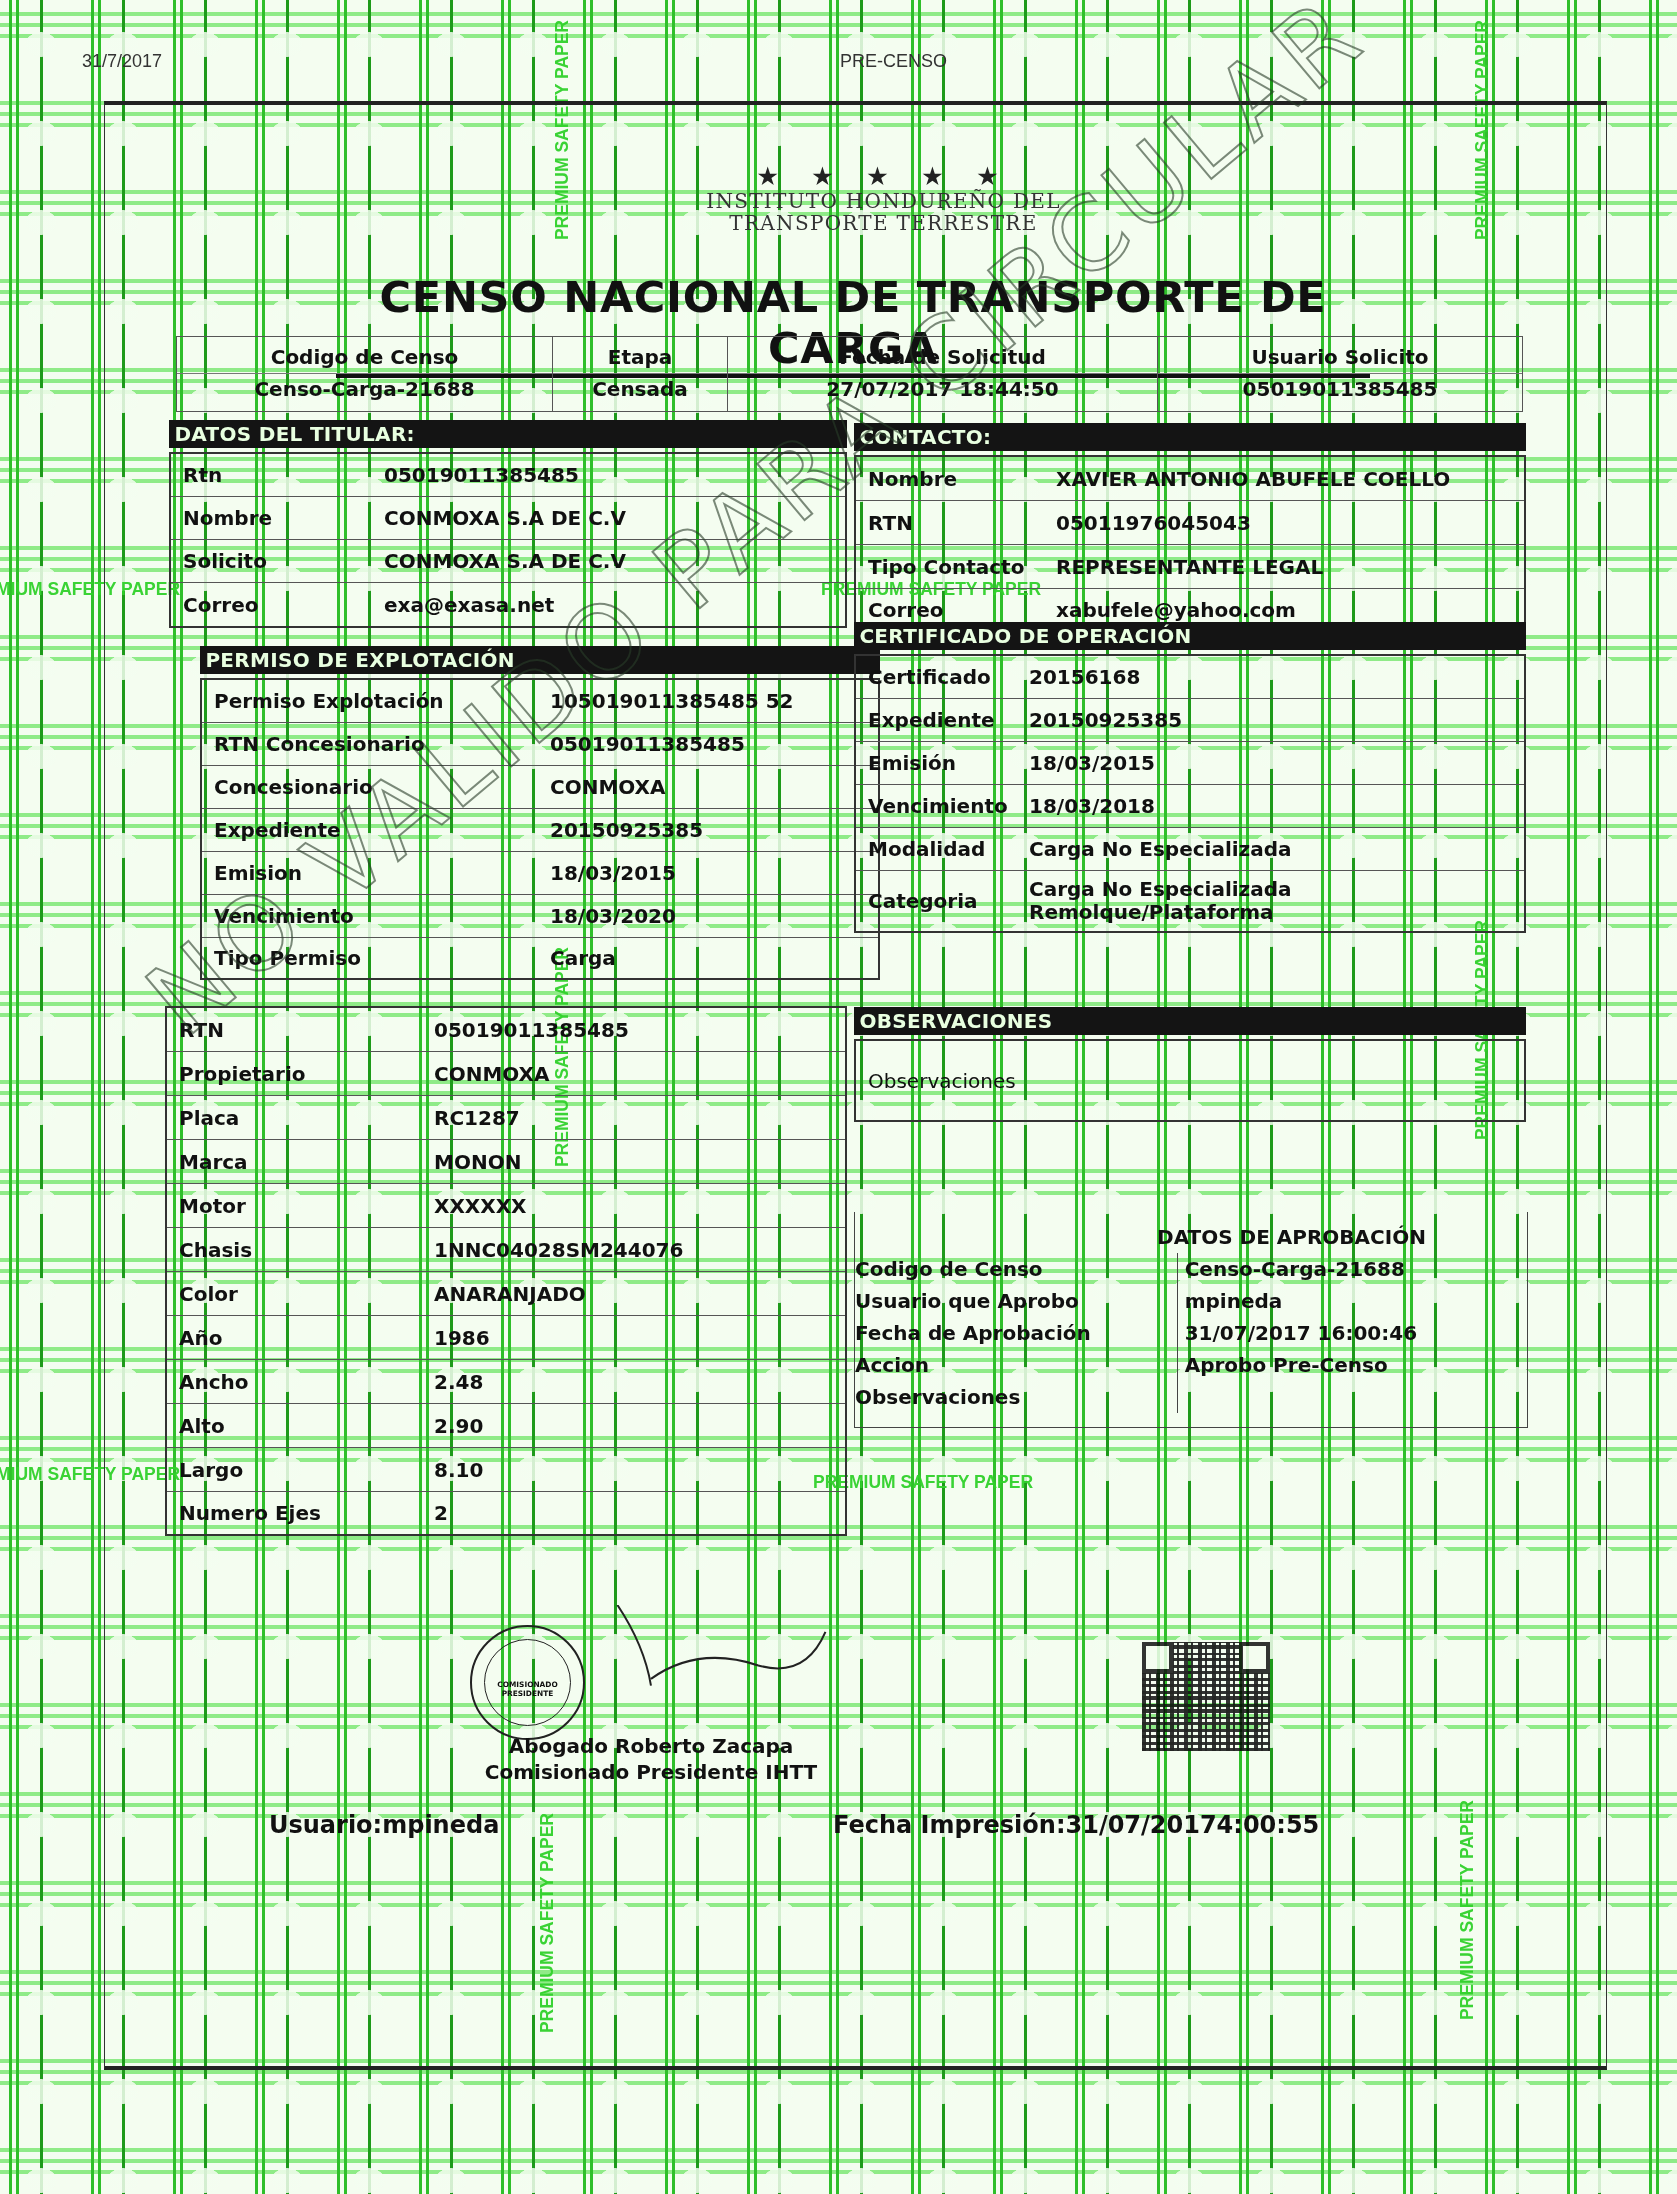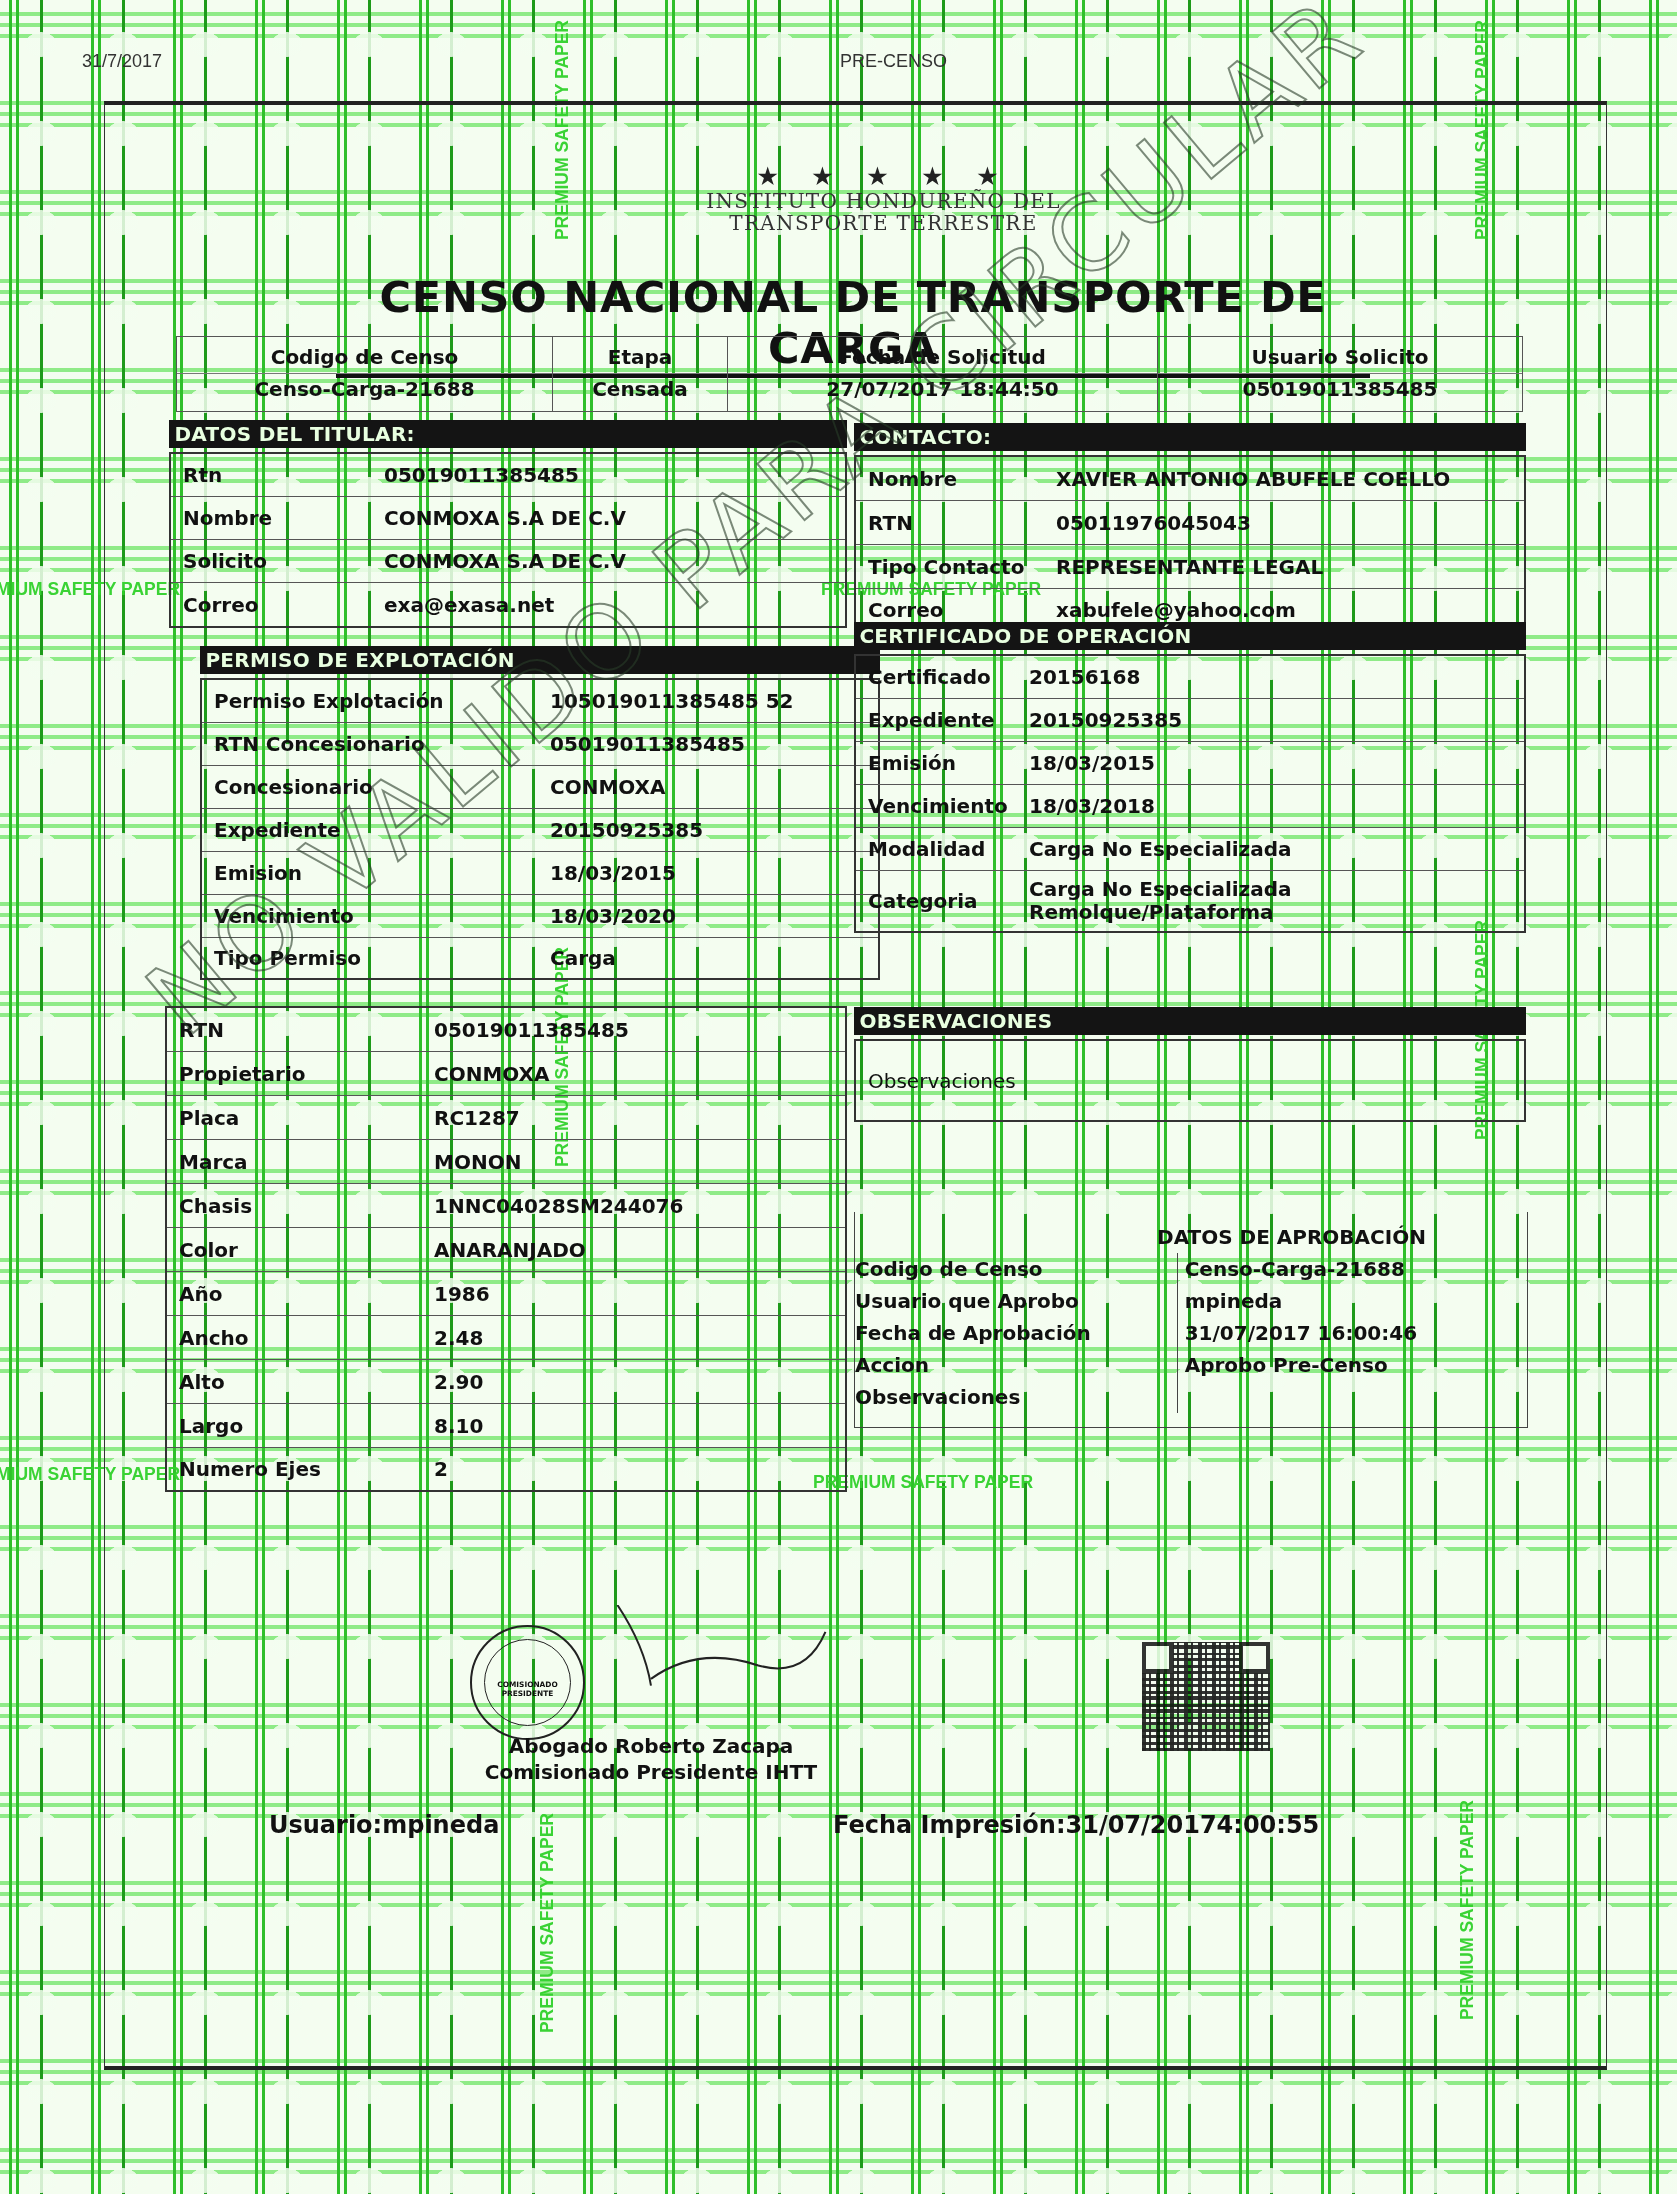--- a/index.html
+++ b/index.html
@@ -251,20 +251,24 @@
       </div>
     <div class="row" style="height:43px">
         <span class="lab" style="width:255px">Placa</span>
         <span class="val">RC1287</span>
       </div>
     <div class="row" style="height:43px">
         <span class="lab" style="width:255px">Marca</span>
         <span class="val">MONON</span>
       </div>
     <div class="row" style="height:43px">
+        <span class="lab" style="width:255px">Motor</span>
+        <span class="val">XXXXXX</span>
+      </div>
+    <div class="row" style="height:43px">
         <span class="lab" style="width:255px">Chasis</span>
         <span class="val">1NNC04028SM244076</span>
       </div>
     <div class="row" style="height:43px">
         <span class="lab" style="width:255px">Color</span>
         <span class="val">ANARANJADO</span>
       </div>
     <div class="row" style="height:43px">
         <span class="lab" style="width:255px">Año</span>
         <span class="val">1986</span>

